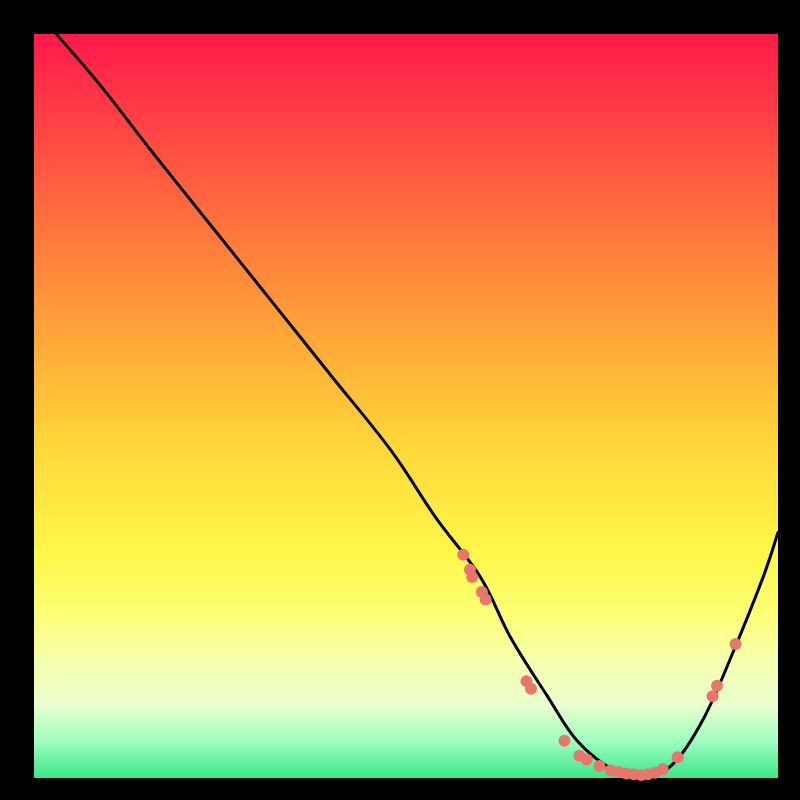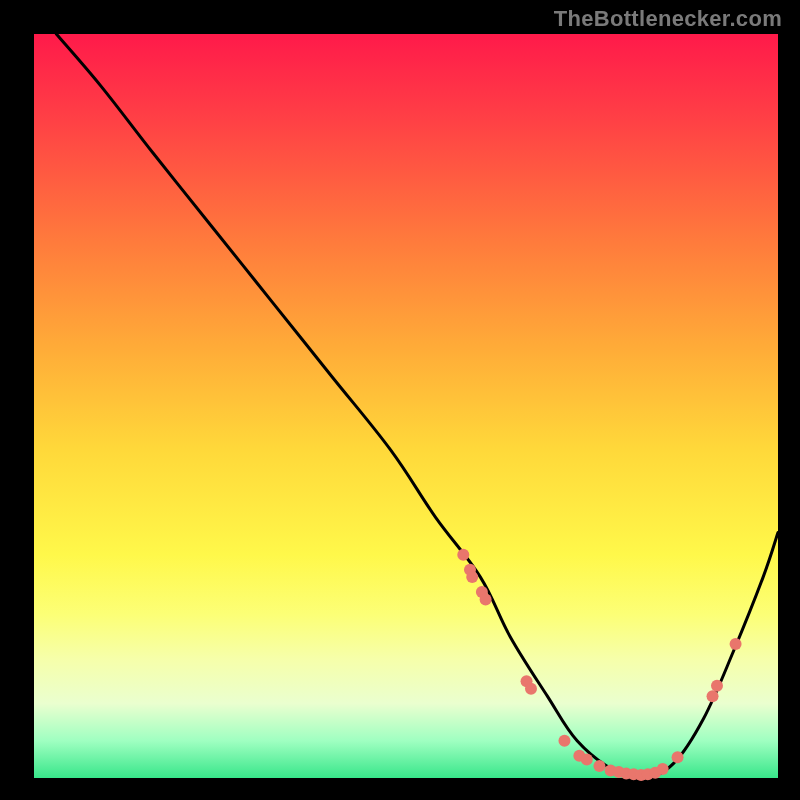--- a/index.html
+++ b/index.html
@@ -62,21 +62,20 @@
     width: 744px;
     height: 744px;
     overflow: visible;
   }
 </style>
 </head>
 <body>
 
 <div class="container">
 
-  <div class="attribution">TheBottlenecker.com</div>
 
   <div class="plot-area">
     <div class="gradient-bg"></div>
     <svg class="curve" viewBox="0 0 744 744" preserveAspectRatio="none">
       <path id="curve-path" fill="none" stroke="#000000" stroke-width="3" stroke-linecap="round" stroke-linejoin="round" d="M 22.32 0 C 30.355199999999996 9.374399999999987 49.550399999999996 30.652799999999914 66.96 52.07999999999993 C 84.36959999999999 73.50719999999994 98.952 93.59520000000006 119.04 119.04000000000008 C 139.12800000000001 144.4848000000001 157.1328 166.65600000000006 178.56 193.44000000000005 C 199.9872 220.22400000000005 216.6528 241.05599999999998 238.08 267.84 C 259.5072 294.62399999999997 276.17280000000005 315.45599999999996 297.6 342.23999999999995 C 319.0272 369.02399999999994 338.3712 391.1952 357.12 416.64 C 375.8688 442.0848 385.68960000000004 460.83360000000005 401.76000000000005 483.6 C 417.83040000000005 506.3664 433.008 521.6928 446.4 543.12 C 459.792 564.5472 464.10720000000003 581.2128 476.16 602.64 C 488.2128 624.0672 501.3072 643.4112 513.36 662.16 C 525.4128000000001 680.9087999999999 531.0672 693.4079999999999 543.12 706.8 C 555.1728 720.192 568.2672000000001 729.8639999999999 580.32 736.56 C 592.3728 743.256 599.3663999999999 745.3392 610.0799999999999 744 C 620.7936 742.6608 629.1264 739.8336 639.84 729.12 C 650.5536000000001 718.4064 658.8864 704.568 669.6 684.48 C 680.3136000000001 664.392 688.6464 642.9648 699.36 617.52 C 710.0736 592.0752 721.0848 564.5472 729.12 543.12 C 737.1552 521.6928 741.3216 506.5152 744 498.48"></path>
       <g id="markers-group">
           <circle cx="429.28800000000007" cy="520.8" r="6" fill="#e9766c"></circle>
           <circle cx="435.984" cy="535.68" r="6" fill="#e9766c"></circle>
           <circle cx="438.21599999999995" cy="543.12" r="6" fill="#e9766c"></circle>
           <circle cx="447.888" cy="558" r="6" fill="#e9766c"></circle>

